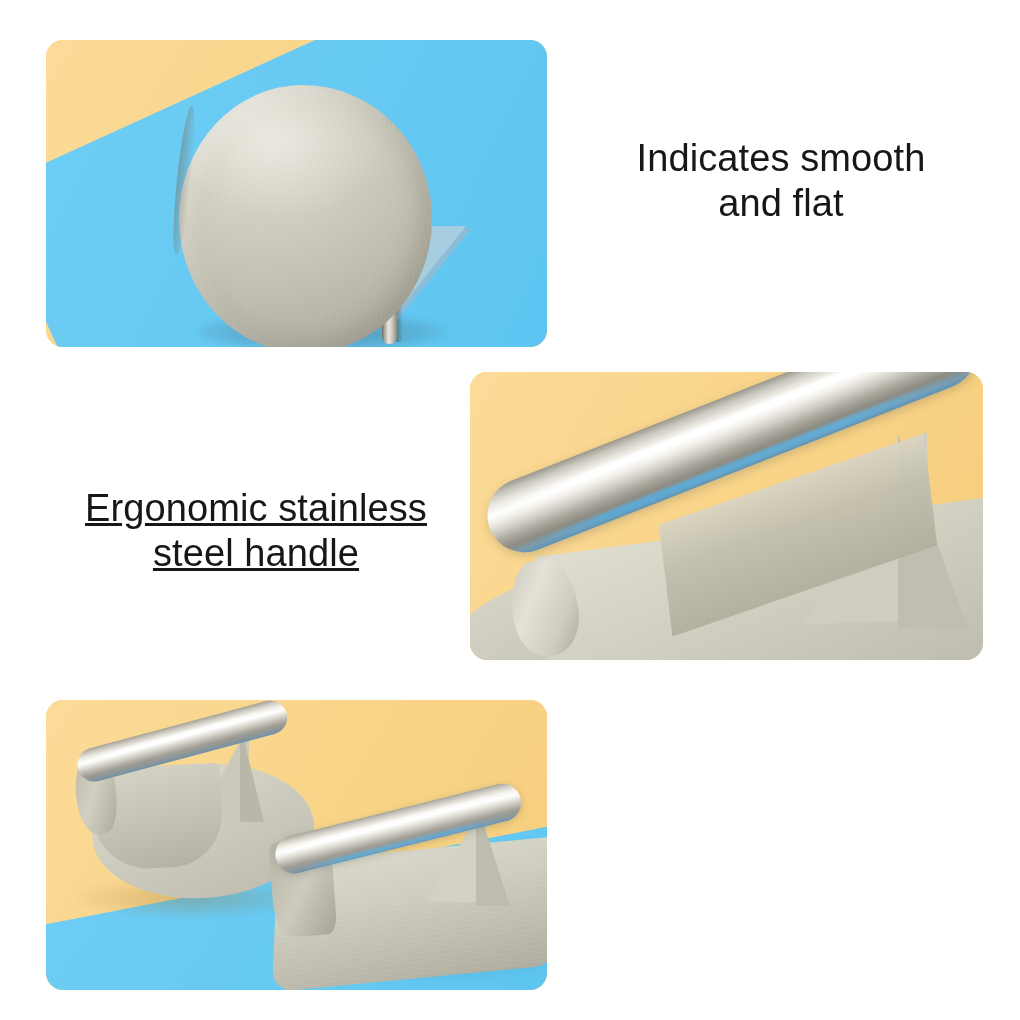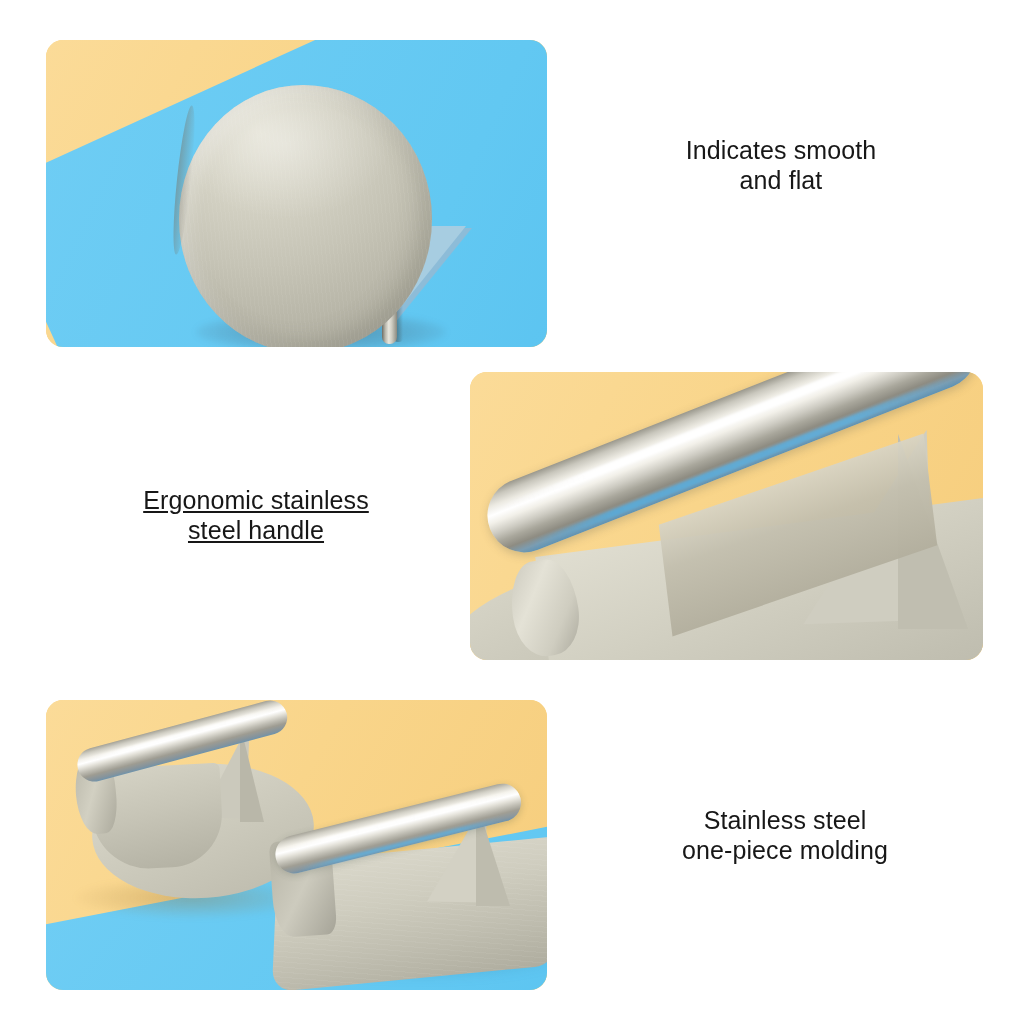--- a/index.html
+++ b/index.html
@@ -351,21 +351,21 @@
     position: absolute; left: 8%; bottom: 3%;
     width: 84%; height: 11%;
     background: linear-gradient(90deg, rgba(90,160,205,0), rgba(95,175,220,.85) 22%, rgba(95,175,220,.8) 78%, rgba(90,160,205,0));
     border-radius: 6px; filter: blur(.9px);
   }
 
   
   .caption {
     position: absolute;
     color: #171717;
-    font-size: 25px;
+    font-size: 38px;
     line-height: 1.18;
     text-align: center;
     font-weight: 400;
     letter-spacing: .1px;
     white-space: pre-line;
   }
   #caption-1 { left: 566px; top: 136px; width: 430px; }
   #caption-2 { left: 36px;  top: 486px; width: 440px; text-decoration: underline; }
   #caption-3 { left: 570px; top: 806px; width: 430px; }
 </style>
@@ -444,16 +444,14 @@
 
     </div>
   </div>
 
   <div class="caption" id="caption-1">Indicates smooth
 and flat</div>
 
   <div class="caption" id="caption-2">Ergonomic stainless
 steel handle</div>
 
-  <div class="caption" id="caption-3">Stainless steel
-one-piece molding</div>
 
 </div>
 
 </body></html>

